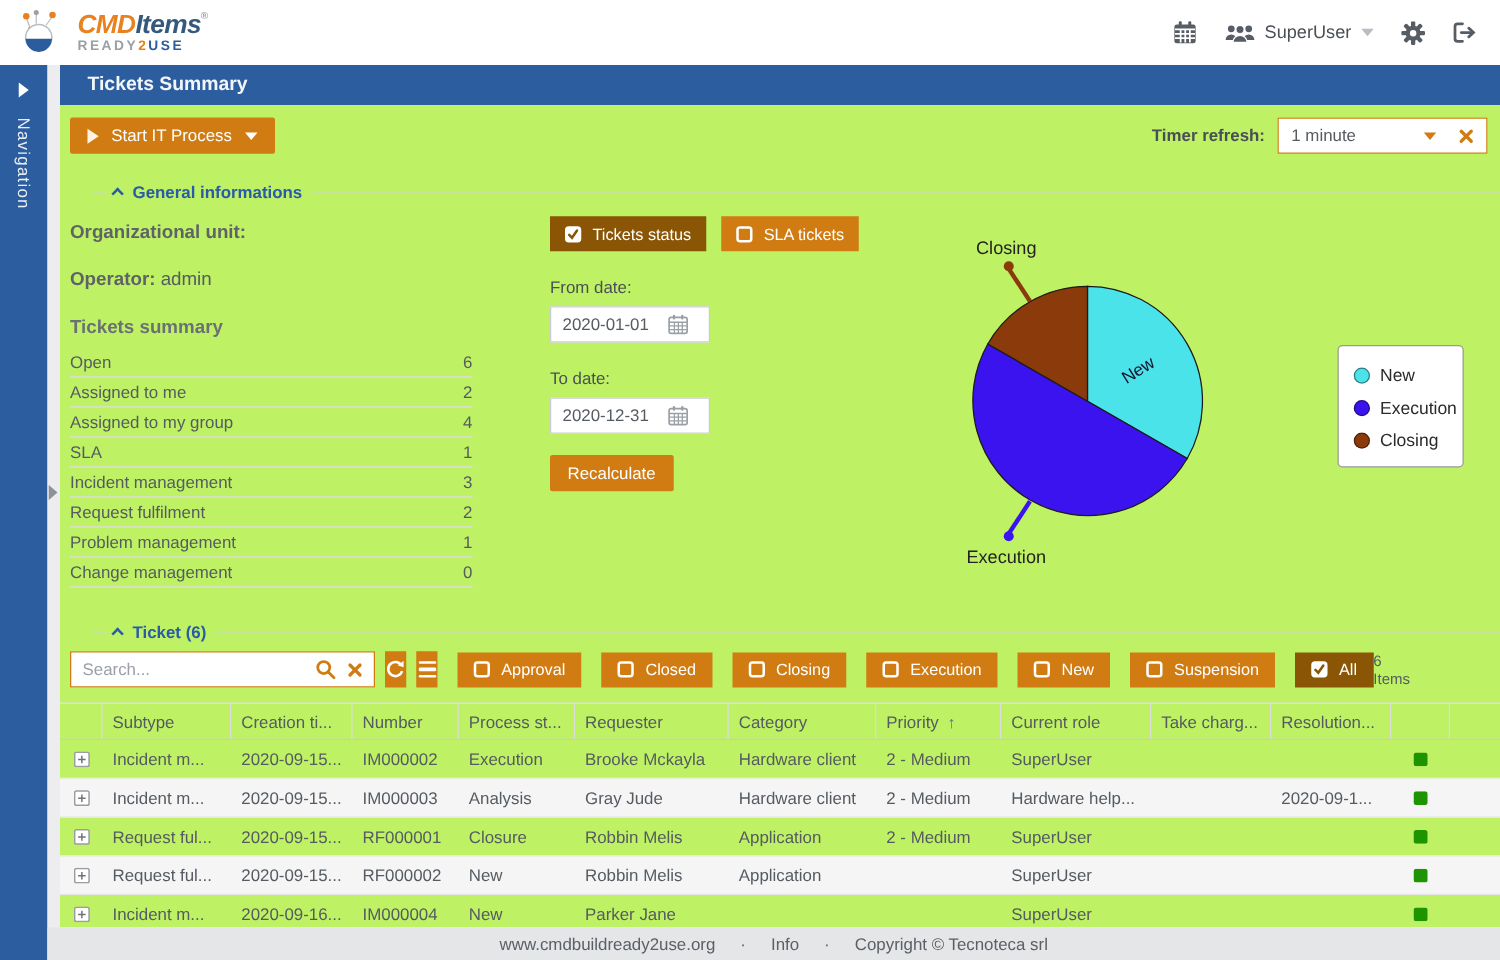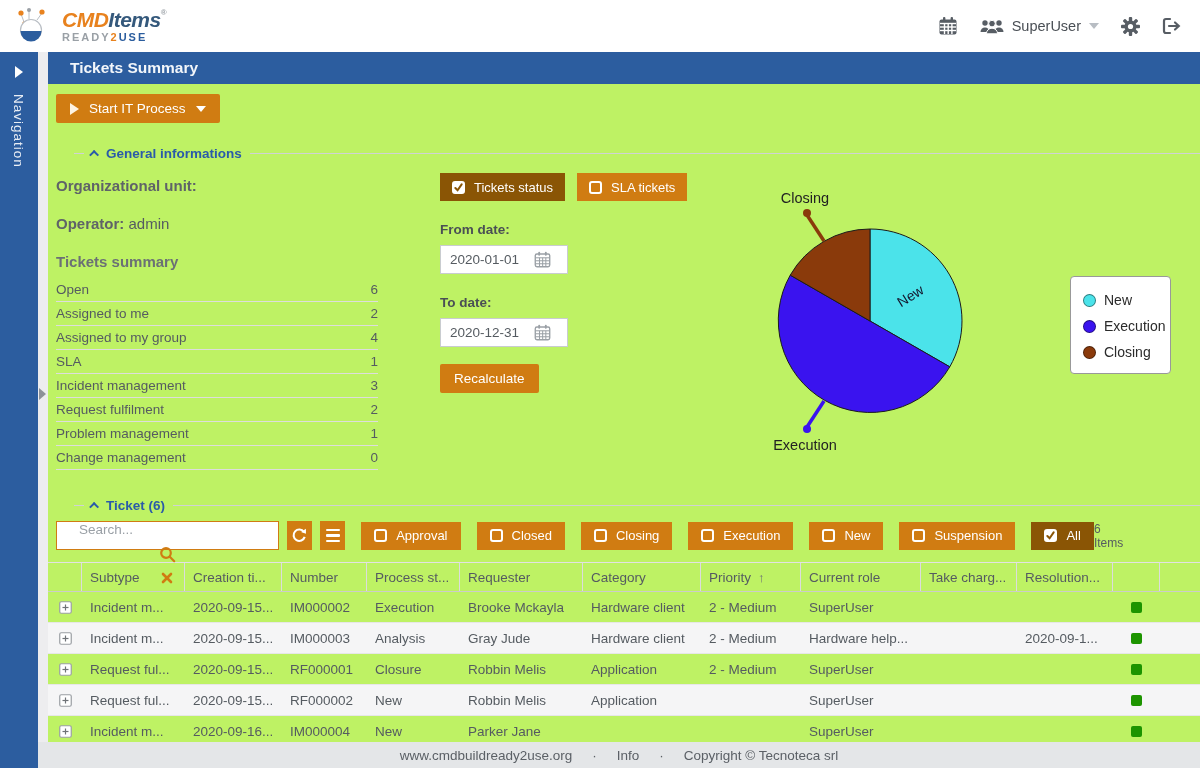--- a/index.html
+++ b/index.html
@@ -61,36 +61,36 @@
   .summary-row { display:flex; justify-content:space-between; height:24px; align-items:center; border-bottom:1px solid #ddd; font-size:13.5px; color:#555b61; }
 
   .controls-col { position:absolute; left:392px; top:10px; width:248px; }
   .cb-btn { border:none; font-family:inherit; height:28px; display:inline-flex; align-items:center; gap:9px; padding:0 12px; font-size:13px; color:#fff; background:#d07c12; cursor:pointer; }
   .cb-btn.checked { background:#8a5505; }
   .cbox { width:13px; height:13px; border:2px solid #fff; border-radius:3px; display:flex; align-items:center; justify-content:center; background:transparent; }
   .cb-btn.checked .cbox, .filter-btn.checked .cbox { background:#fff; }
   .cbox svg { display:none; }
   .cb-btn.checked .cbox svg, .filter-btn.checked .cbox svg { display:block; }
   .btn-row { display:flex; gap:12px; }
-  .date-label { font-size:13.5px; font-weight:bold; color:#4a4f55; margin-top:21px; }
+  .date-label { font-size:13.5px; font-weight:normal; color:#4a4f55; margin-top:21px; }
   .date-box { margin-top:8px; width:128px; height:29px; border:1px solid #c9ccd0; background:#fff; display:flex; align-items:center; padding:0 9px; }
   .date-box input { border:none; outline:none; width:84px; font-size:13.5px; color:#555b61; font-family:inherit; background:transparent; }
   .recalc { margin-top:17px; }
 
   .chart-area { position:absolute; left:660px; top:0; right:0; height:326px; }
   .chart-legend { position:absolute; left:362px; top:113px; width:101px; background:#fff; border:1px solid #999; border-radius:4px; padding:11px 12px; }
   .chart-legend .li { display:flex; align-items:center; gap:8px; margin:4px 0 10px 0; }
   .chart-legend .li:last-child { margin-bottom:2px; }
   .chart-legend .sw { width:13px; height:13px; border-radius:50%; border:1px solid rgba(0,0,0,0.45); flex:none; }
   .chart-legend .lb { font-size:14px; color:#2b2b2b; }
 
   
   .ticket-legend { margin-top:6px; }
   .filter-row { display:flex; align-items:center; margin:6px 8px 0 8px; }
-  .search-box { width:254px; height:29px; border:1px solid #d07c12; background:#fff; display:flex; align-items:center; padding:0 9px; gap:9px;flex-direction:column; }
+  .search-box { width:254px; height:29px; border:1px solid #d07c12; background:#fff; display:flex; align-items:center; padding:0 9px; gap:9px; }
   .search-box input { flex:1; border:none; outline:none; font-size:13.5px; font-family:inherit; color:#555b61; min-width:0; }
   .search-box input::placeholder { color:#9aa0a6; }
   .sq-btn { width:29px; height:29px; background:#d07c12; border:none; margin-left:8px; display:flex; align-items:center; justify-content:center; flex-direction:column; gap:3px; cursor:pointer; }
   .sq-btn .bar { width:14px; height:2.5px; background:#fff; border-radius:1px; }
   .filter-btn { border:none; font-family:inherit; height:28px; display:inline-flex; align-items:center; gap:9px; padding:0 13px; font-size:13px; color:#fff; background:#d07c12; margin-left:16px; cursor:pointer; }
   .filter-btn.checked { background:#8a5505; }
   .items-count { margin-left:auto; margin-right:64px; font-size:12px; color:#555b61; }
 
   
   .grid { margin-top:12px; font-size:13.5px; }
@@ -202,20 +202,33 @@
 <div class="main">
 
   <div class="titlebar">Tickets Summary</div>
 
   <div class="toolbar">
     <button class="btn-orange">
       <span class="play-tri"></span>
       <span>Start IT Process</span>
       <span class="caret-down-white"></span>
     </button>
+    <div class="timer-group">
+      <span class="timer-label">Timer refresh:</span>
+      <div class="timer-box">
+        <span class="timer-value">1 minute</span>
+        <span class="caret-down-orange"></span>
+        <span class="timer-x icon">
+          <svg width="12" height="12" viewBox="0 0 12 12" stroke="#d07c12" stroke-width="2.6" stroke-linecap="round">
+            <line x1="2" y1="2" x2="10" y2="10"></line>
+              <line x1="10" y1="2" x2="2" y2="10"></line>
+          </svg>
+        </span>
+      </div>
+    </div>
   </div>
 
   <div class="sec-legend">
     <span class="pre-line"></span>
     <span class="chev"></span>
     <span class="txt">General informations</span>
     <span class="post-line"></span>
   </div>
 
   <div class="general-body">

